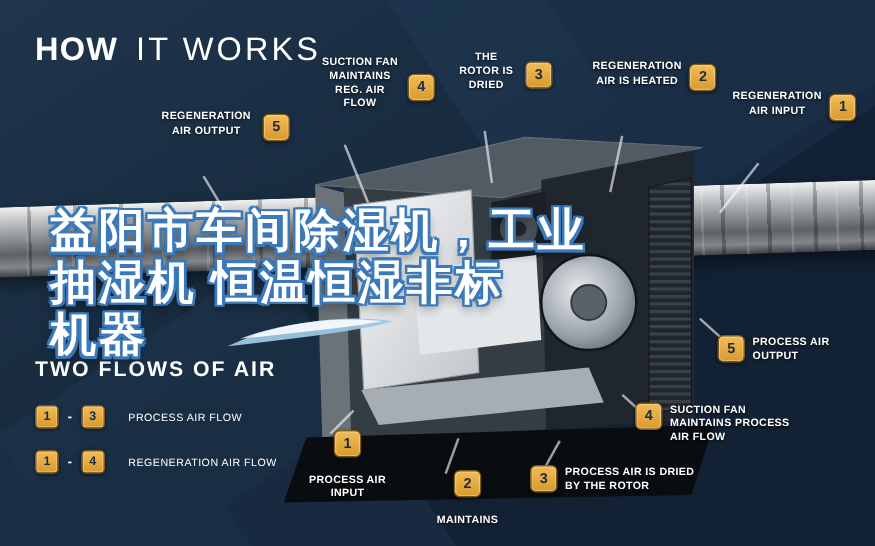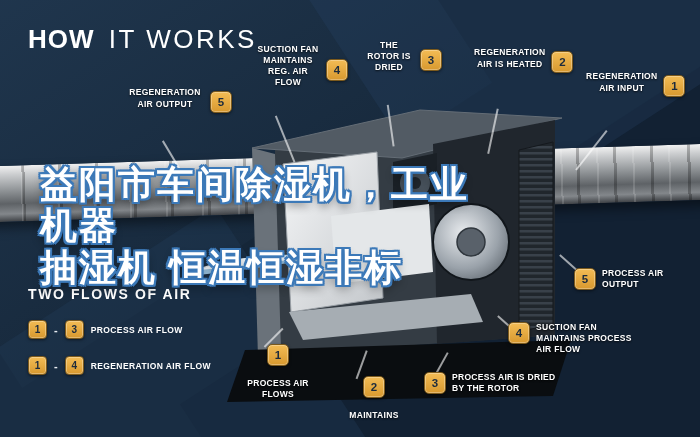--- a/index.html
+++ b/index.html
@@ -58,24 +58,24 @@
   .badge.sm{width:17px;height:17px;font-size:10px;border-radius:4px;}
 
   
   .title{position:absolute;left:28px;top:24px;z-index:4;color:#fff;font-size:26px;
     letter-spacing:1px;white-space:nowrap;}
   .t-bold{font-weight:800;}
   .t-light{font-weight:300;letter-spacing:2.5px;margin-left:6px;}
 
   
   .legend{position:absolute;left:28px;top:286px;z-index:4;color:#fff;}
-  .legend-heading{font-size:14px;font-weight:bold;letter-spacing:1.6px;margin-bottom:18px;}
+  .legend-heading{font-size:17px;font-weight:bold;letter-spacing:1.6px;margin-bottom:18px;}
   .legend-row{display:flex;align-items:center;gap:7px;margin-bottom:17px;}
   .legend-dash{font-size:11px;color:#e9eef3;font-weight:bold;}
-  .legend-label{font-size:8.5px;font-weight:bold;letter-spacing:.4px;}
+  .legend-label{font-size:8.5px;font-weight:normal;letter-spacing:.4px;margin-left:12px;}
 
   
   .overlay{position:absolute;left:40px;top:164px;width:620px;z-index:6;text-align:left;
     font-weight:bold;font-size:37px;line-height:1.12;letter-spacing:2px;color:#fff;
     text-shadow:
       -2px -2px 0 #3c79b8, 2px -2px 0 #3c79b8, -2px 2px 0 #3c79b8, 2px 2px 0 #3c79b8,
       0 -2px 0 #3c79b8, 0 2px 0 #3c79b8, -2px 0 0 #3c79b8, 2px 0 0 #3c79b8,
       0 5px 8px rgba(0,0,0,.45);}
   .swoosh{position:absolute;left:178px;top:247px;z-index:5;}
 </style>
@@ -181,21 +181,21 @@
     <div class="co-label" style="width:110px">PROCESS AIR IS DRIED BY THE ROTOR</div>
   </div>
 
   <div class="callout col-bf" style="left:336px;top:376px;width:76px">
     <div class="badge">2</div>
     <div class="co-label">MAINTAINS</div>
   </div>
 
   <div class="callout col-bf" style="left:236px;top:344px;width:84px">
     <div class="badge">1</div>
-    <div class="co-label">PROCESS AIR FLOWS</div>
+    <div class="co-label">PROCESS AIR INPUT</div>
   </div>
 
   <div class="legend">
     <div class="legend-heading">TWO FLOWS OF AIR</div>
     <div class="legend-row">
       <span class="badge sm">1</span>
       <span class="legend-dash">-</span>
       <span class="badge sm">3</span>
       <span class="legend-label">PROCESS AIR FLOW</span>
     </div>
@@ -209,17 +209,17 @@
 
   <div class="swoosh">
     <svg width="140" height="36" viewBox="0 0 140 36">
       <path d="M4,30 C45,10 100,4 136,10 C110,18 55,24 4,30 Z" fill="#9cc6e4" opacity="0.95"></path>
       <path d="M14,24 C50,10 98,6 128,10 C102,15 52,20 14,24 Z" fill="#ffffff" opacity="0.85"></path>
     </svg>
   </div>
 
   <div class="overlay">
     <div class="ov-line">益阳市车间除湿机，工业</div>
+    <div class="ov-line">抽湿机  恒温恒湿非标</div>
     <div class="ov-line">机器</div>
-    <div class="ov-line">抽湿机  恒温恒湿非标</div>
   </div>
 
 </div>
 
 </body></html>

